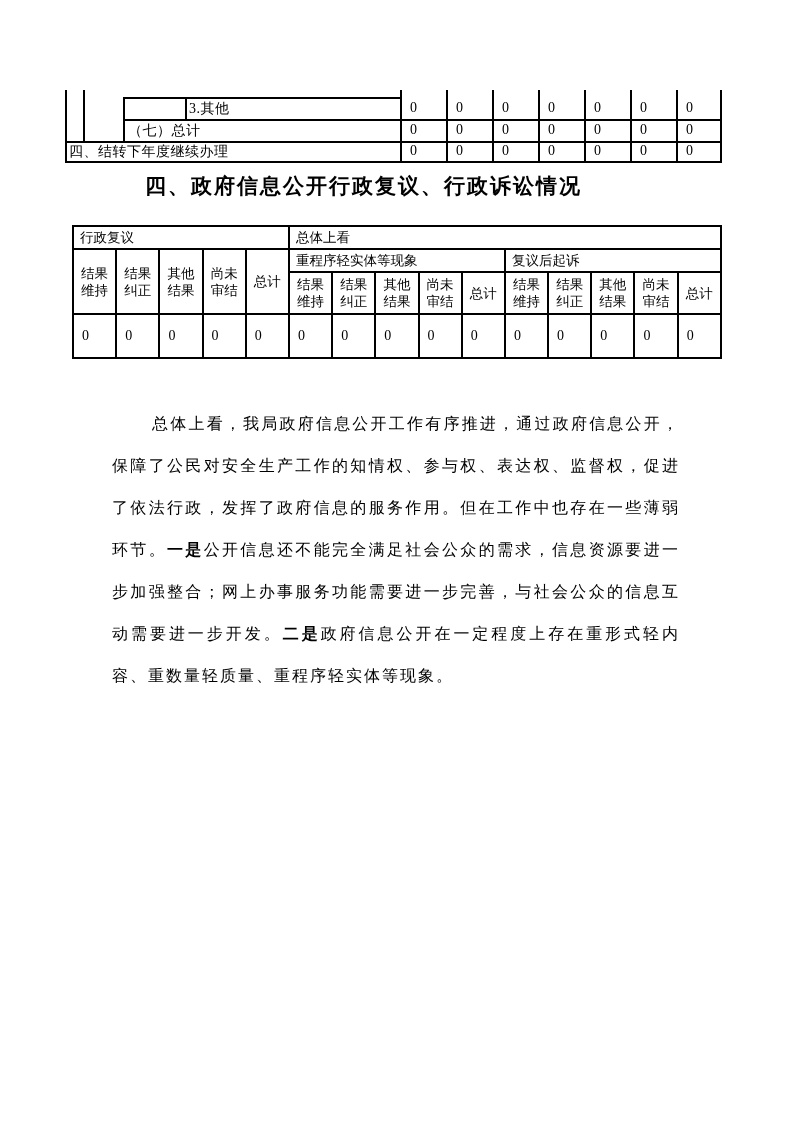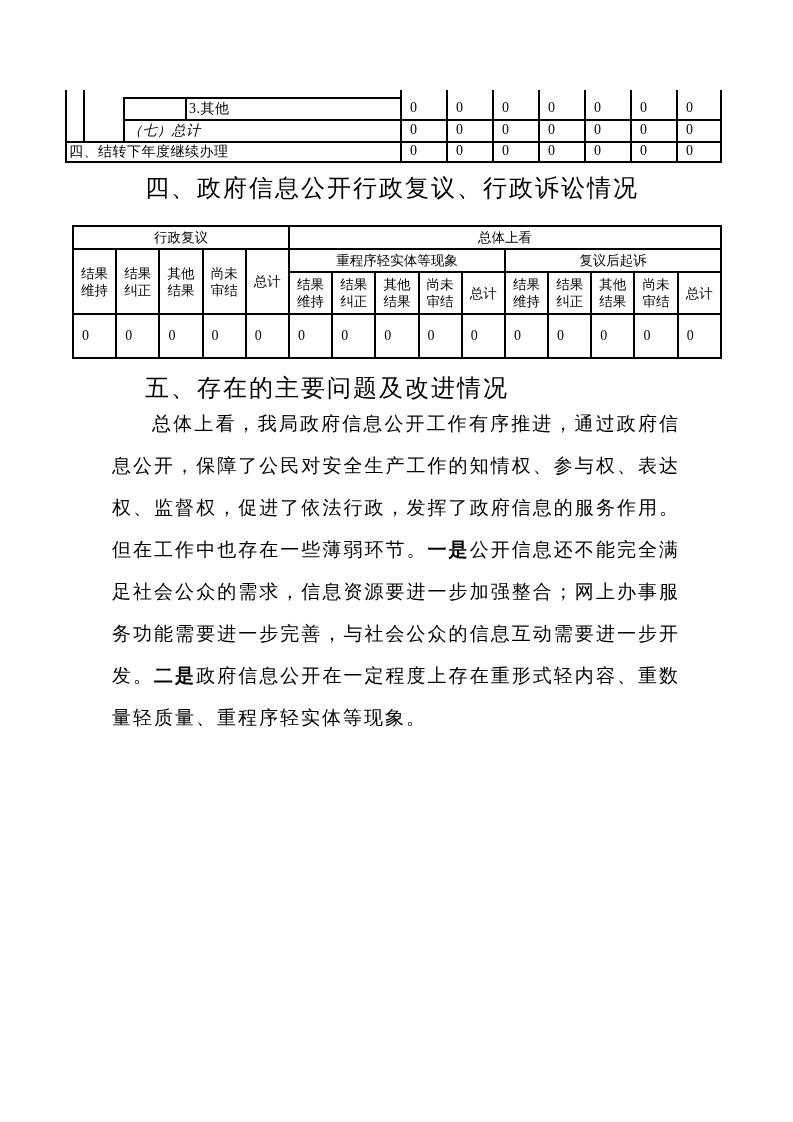--- a/index.html
+++ b/index.html
@@ -24,41 +24,41 @@
   .t1-vals{
     position:absolute;left:335px;width:322px;display:flex;
   }
   .t1-vals .vcell{
     flex:1 1 0;font-size:14px;padding-left:10px;box-sizing:border-box;
   }
   
   .doc-heading{
     position:absolute;left:145px;
     font-family:"Liberation Sans","DejaVu Sans",sans-serif;
-    font-weight:normal;font-size:24px;letter-spacing:2px;white-space:nowrap;
+    font-weight:bold;font-size:21px;letter-spacing:2px;white-space:nowrap;
   }
   
   .t2{position:absolute;left:72px;top:225px;}
   .t2 table{
     border-collapse:collapse;table-layout:fixed;width:650px;
     font-size:13.5px;
   }
   .t2 th,.t2 td{
     border:2px solid #000;font-weight:normal;padding:0;
     overflow:hidden;
   }
-  .t2 .grp{text-align:center;height:21px;}
+  .t2 .grp{text-align:left;padding-left:6px;height:21px;}
   .t2 .leaf{text-align:center;vertical-align:middle;height:39px;}
   .t2 .leaf.tall{height:63px;}
   .t2 .leaf-txt{display:inline-block;width:2em;line-height:17px;text-align:center;}
   .t2 td.vcell{height:42px;text-align:left;padding-left:8px;vertical-align:middle;font-size:14px;}
   
   .bodytext{
     position:absolute;left:112px;top:403px;width:568px;
-    font-size:19px;line-height:42px;letter-spacing:2px;
+    font-size:16px;line-height:42px;letter-spacing:2px;
     text-align:justify;text-justify:inter-ideograph;
   }
   .bodytext p{margin:0;text-indent:40px;}
   .bodytext .b{font-weight:bold;}
 </style>
 </head>
 <body>
 
 <div class="page">
 
@@ -76,21 +76,21 @@
     <div class="vl" style="left:565px;top:0;height:73px;"></div>
     <div class="vl" style="left:611px;top:0;height:73px;"></div>
     <div class="vl" style="left:655px;top:0;height:73px;"></div>
 
     <div class="hl" style="left:58px;top:7px;width:279px;"></div>
     <div class="hl" style="left:58px;top:29px;width:599px;"></div>
     <div class="hl" style="left:0;top:51px;width:657px;"></div>
     <div class="hl" style="left:0;top:71px;width:657px;"></div>
 
     <span class="t1-label" style="left:124px;top:8px;">3.其他</span>
-    <span class="t1-label" style="left:63px;top:30px;font-style:italic;">（七）总计</span>
+    <span class="t1-label" style="left:63px;top:30px;">（七）总计</span>
     <span class="t1-label" style="left:4px;top:51px;">四、结转下年度继续办理</span>
 
     <div class="t1-vals" style="top:7px;height:22px;line-height:22px;">
         <div class="vcell">0</div>
         <div class="vcell">0</div>
         <div class="vcell">0</div>
         <div class="vcell">0</div>
         <div class="vcell">0</div>
         <div class="vcell">0</div>
         <div class="vcell">0</div>
@@ -159,19 +159,18 @@
             <td class="vcell">0</td>
             <td class="vcell">0</td>
             <td class="vcell">0</td>
             <td class="vcell">0</td>
             <td class="vcell">0</td>
           </tr>
     </tbody>
       </table>
   </div>
 
-  <div class="doc-heading" style="top:372px;">五、存在的主要问题及改进情况</div>
 
   <div class="bodytext">
     <p><span>总体上看，我局政府信息公开工作有序推进，通过政府信息公开，保障了公民对安全生产工作的知情权、参与权、表达权、监督权，促进了依法行政，发挥了政府信息的服务作用。但在工作中也存在一些薄弱环节。</span><span class="b">一是</span><span>公开信息还不能完全满足社会公众的需求，信息资源要进一步加强整合；网上办事服务功能需要进一步完善，与社会公众的信息互动需要进一步开发。</span><span class="b">二是</span><span>政府信息公开在一定程度上存在重形式轻内容、重数量轻质量、重程序轻实体等现象。</span></p>
   </div>
 
 </div>
 
 </body></html>

